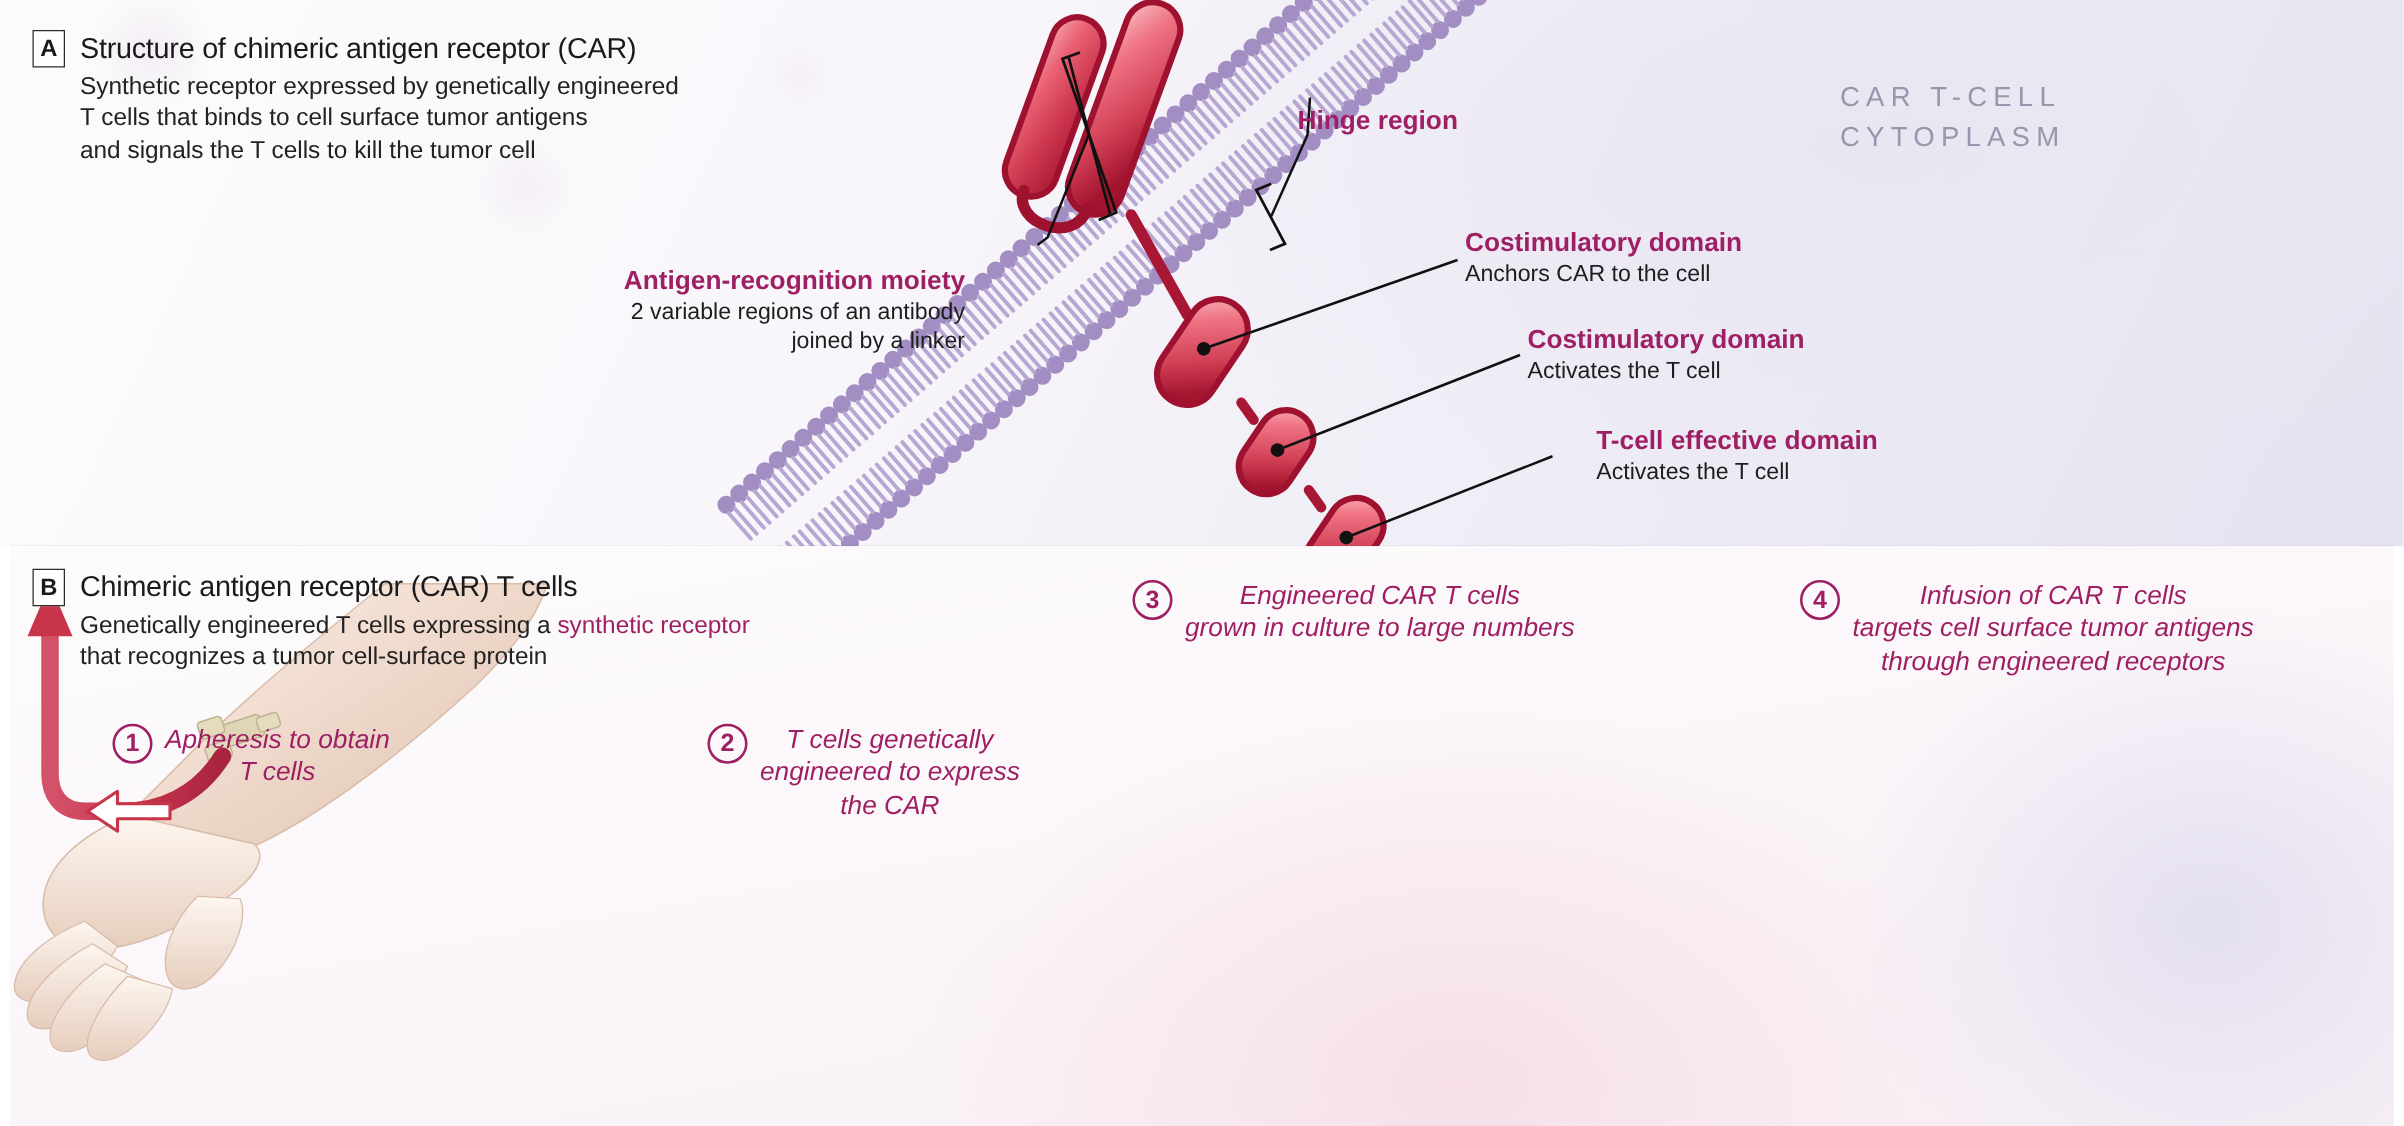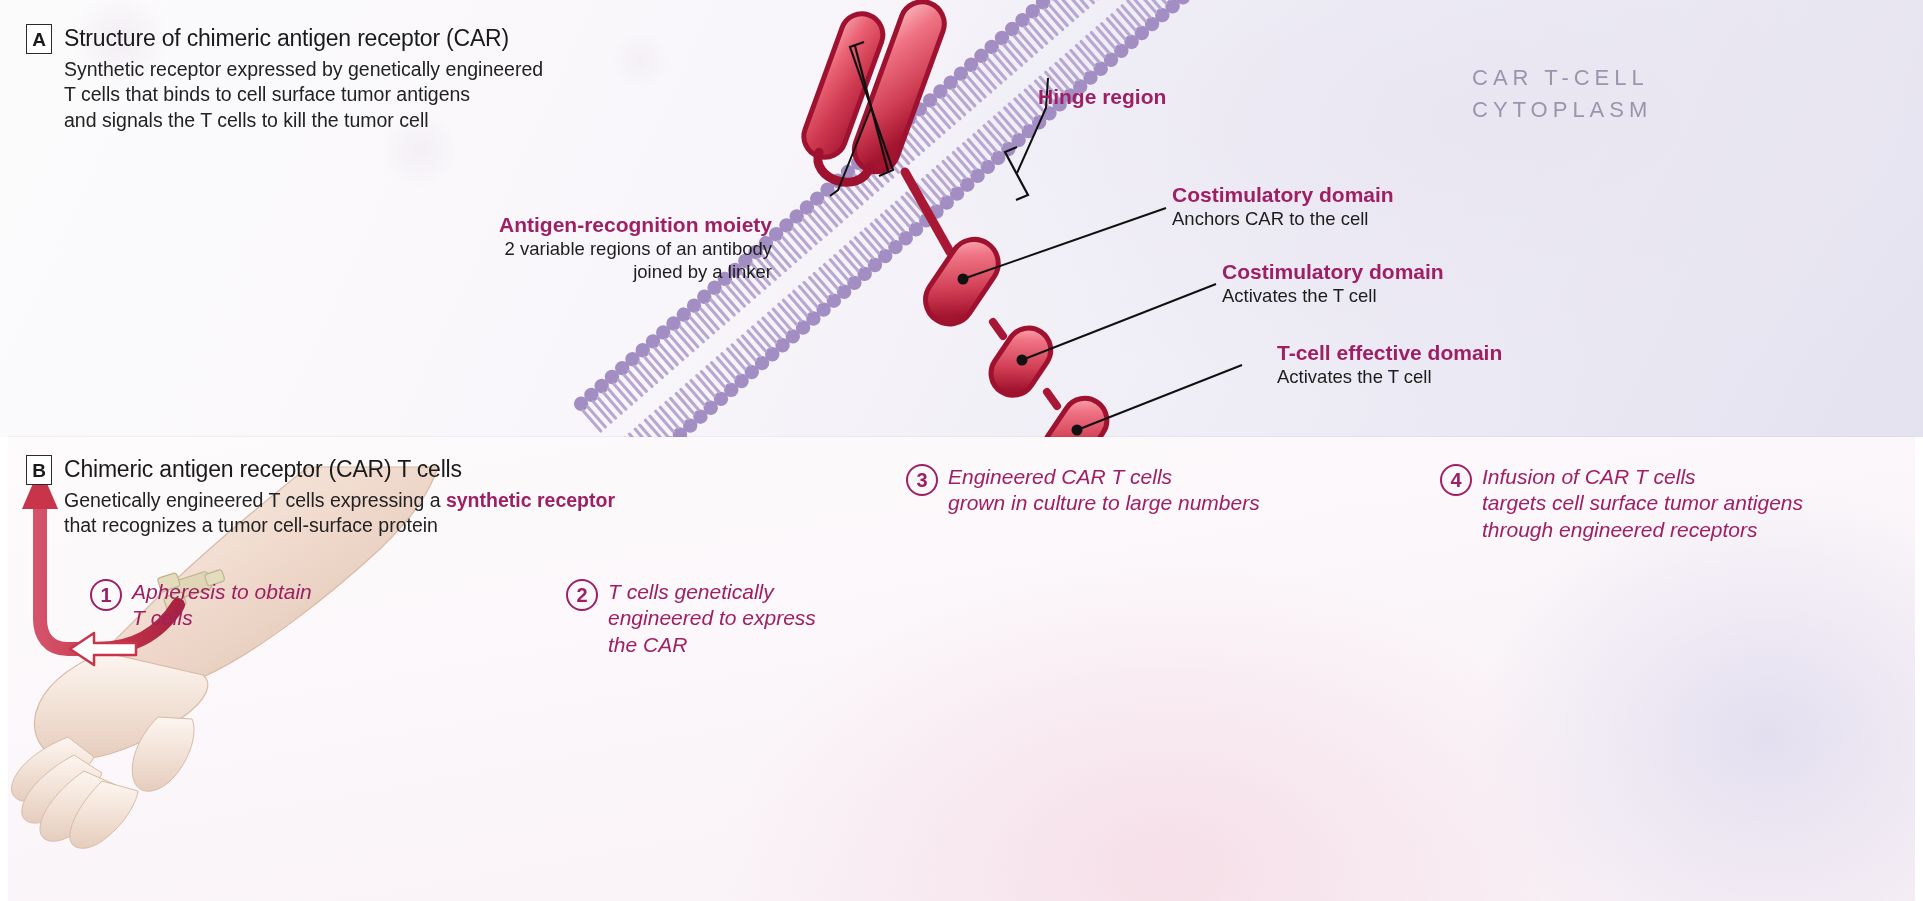--- a/index.html
+++ b/index.html
@@ -48,21 +48,21 @@
   }
   .panel-head { position: absolute; display: flex; gap: 12px; align-items: flex-start; }
   .panel-title {
     font-size: 23px; font-weight: 400; color: #1a1a1a; letter-spacing: -0.2px;
     white-space: nowrap; line-height: 1.25;
   }
   .panel-sub {
     font-size: 19.5px; color: #222; line-height: 1.32; margin-top: 4px;
     font-weight: 400;
   }
-  .panel-sub .hl { color: #9e1f63; font-weight: 700; }
+  .panel-sub .hl { color: #9e1f63; font-weight: 400; }
 
   
   .callout { position: absolute; }
   .callout .ttl {
     font-size: 21px; font-weight: 700; color: #9e1f63; line-height: 1.2;
     white-space: nowrap;
   }
   .callout .sub {
     font-size: 18.5px; color: #1d1d1d; line-height: 1.25; font-weight: 400;
   }
@@ -71,21 +71,21 @@
   .step { position: absolute; display: flex; gap: 10px; align-items: flex-start; }
   .step-num {
     flex: 0 0 auto;
     width: 32px; height: 32px; border-radius: 50%;
     border: 2px solid #9e1f63; color: #9e1f63;
     display: flex; align-items: center; justify-content: center;
     font-size: 20px; font-weight: 600; line-height: 1;
   }
   .step-txt {
     font-size: 21px; font-style: italic; color: #9e1f63; line-height: 1.26;
-    font-weight: 400; white-space: pre-line;
+    font-weight: 400; white-space: pre-line; text-align: center;
   }
   .step-txt b { font-weight: 400; font-style: italic; }
 
   
   .spaced {
     position: absolute; letter-spacing: 5px; line-height: 1.45;
     font-weight: 400;
     margin-top: 32px;
   }
   .spaced.cyto { font-size: 22px; color: #9a95ad; }

